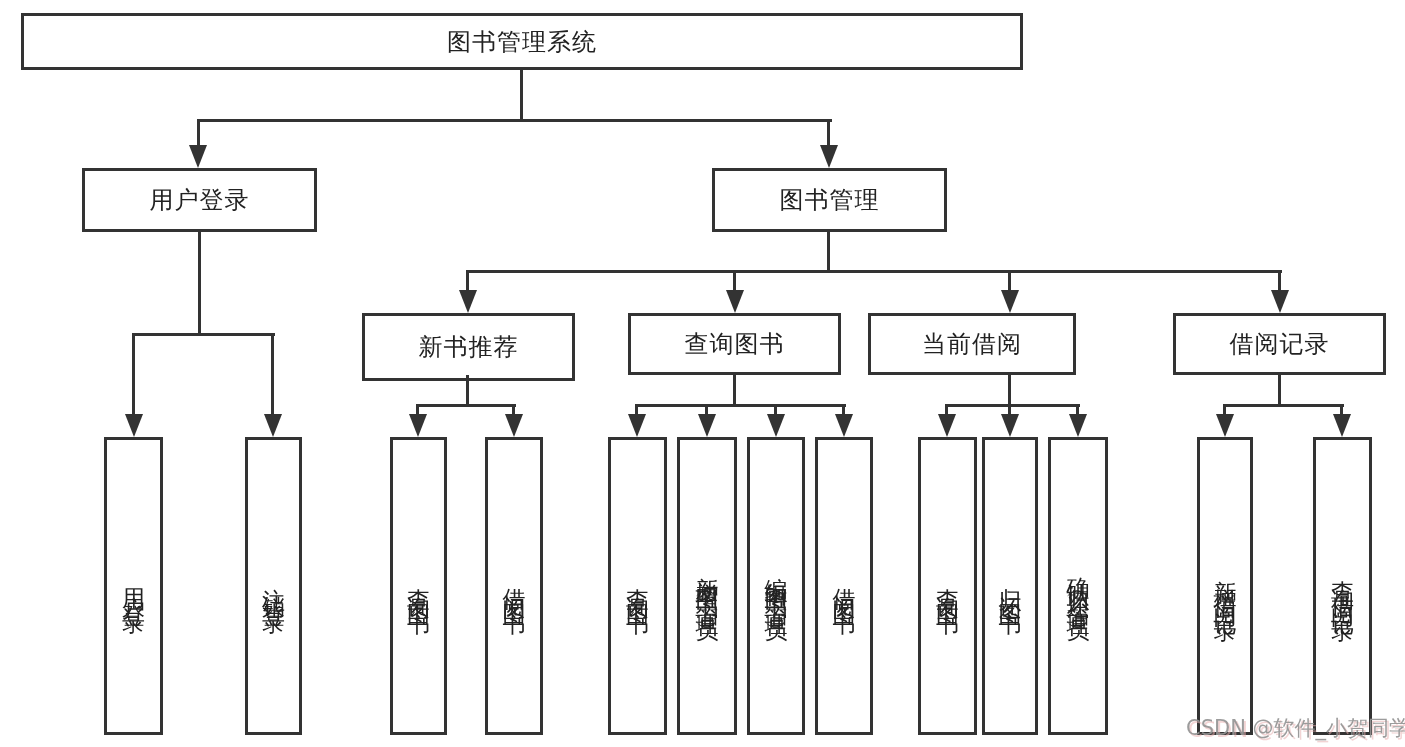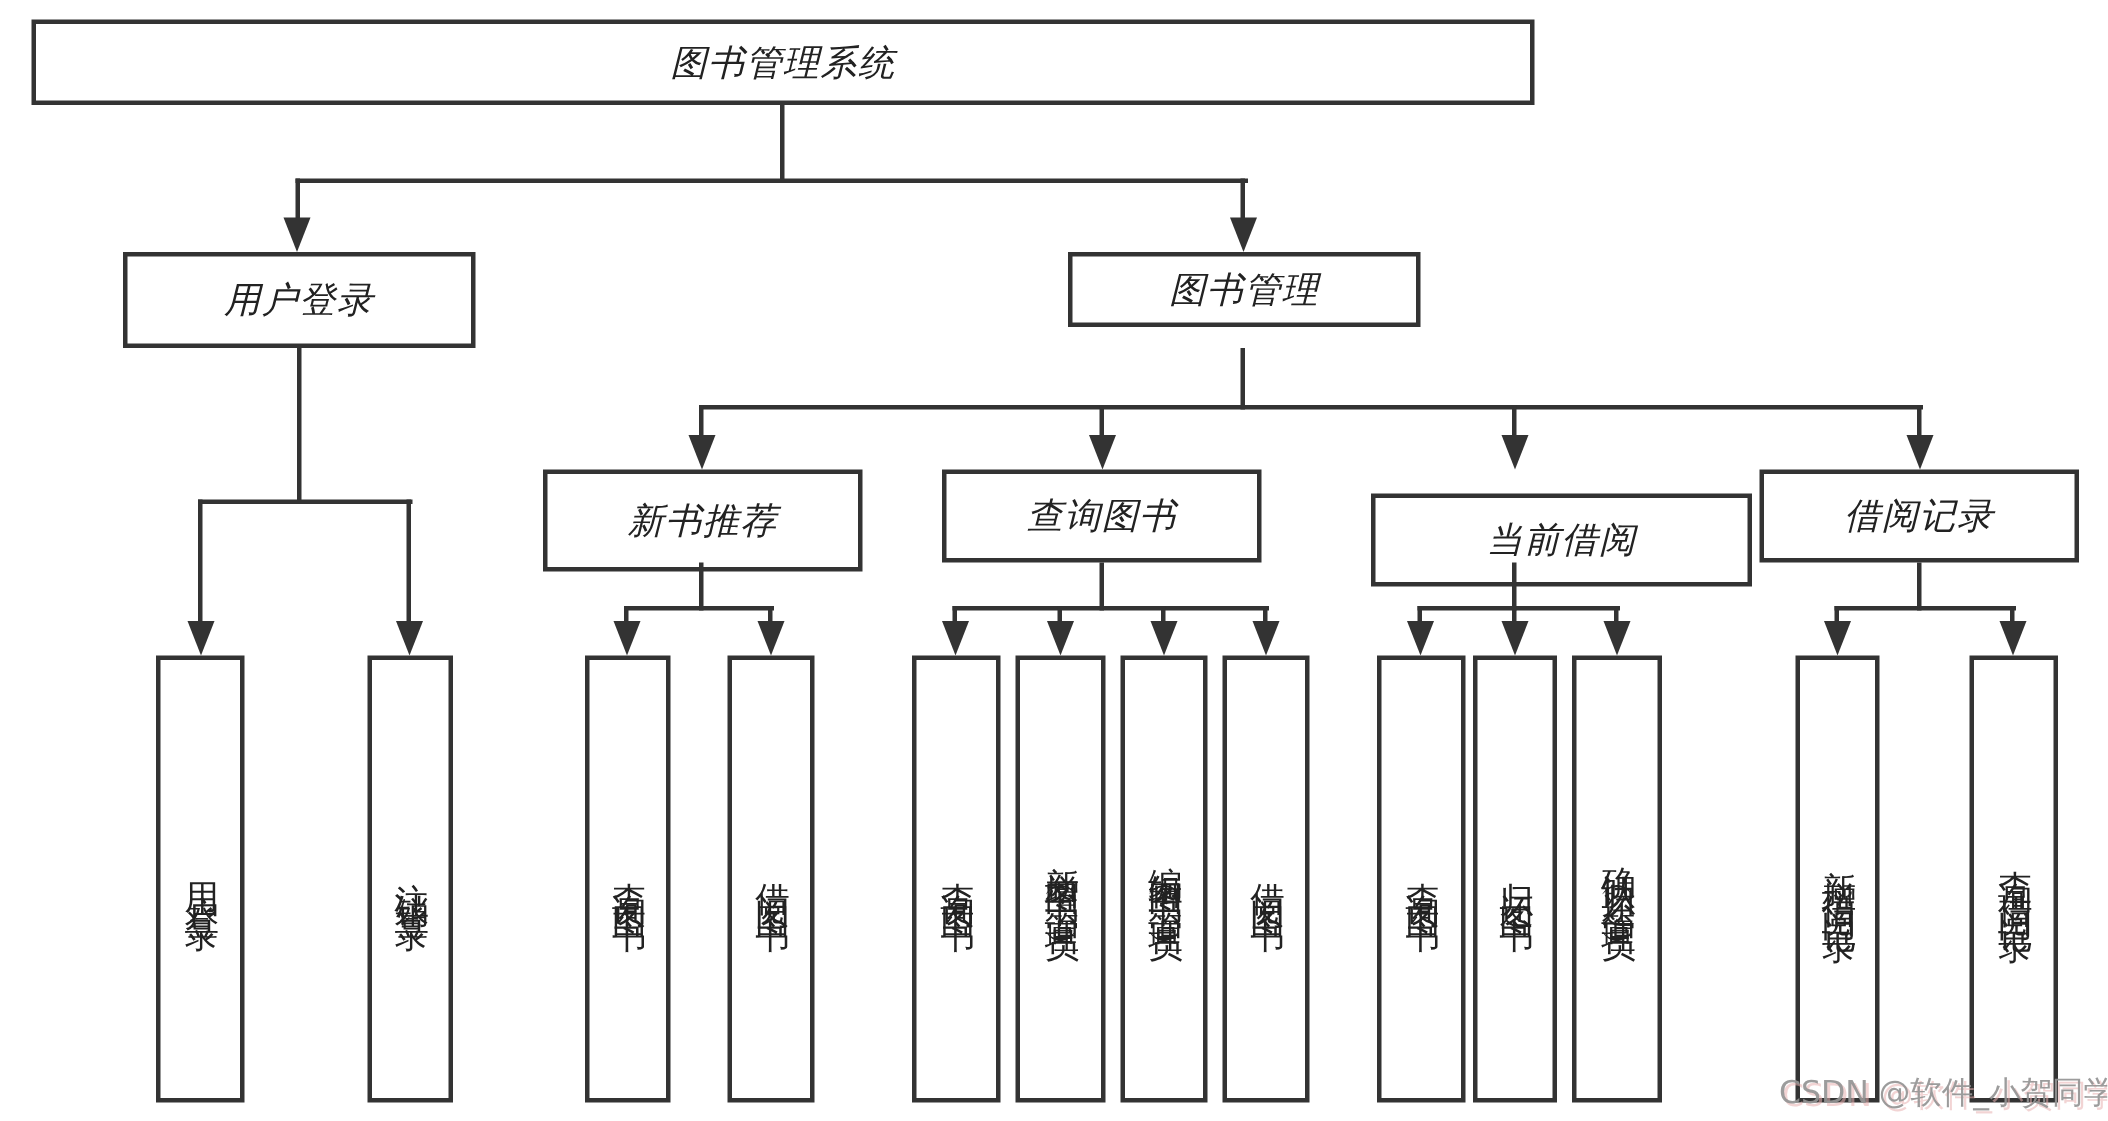--- a/index.html
+++ b/index.html
@@ -16,21 +16,20 @@
     box-sizing: border-box;
     border: 3px solid #333333;
     background: #ffffff;
     display: flex;
     align-items: center;
     justify-content: center;
     color: #222222;
     font-size: 24px;
     letter-spacing: 1px;
     white-space: nowrap;
-    font-style: italic;
   }
   .vbox {
     position: absolute;
     box-sizing: border-box;
     border: 3px solid #333333;
     background: #ffffff;
     top: 437px;
     height: 298px;
     display: flex;
     align-items: center;
@@ -74,33 +73,33 @@
 <div id="canvas">
 
   <div class="hbox" style="left:21px; top:13px; width:1002px; height:57px;">
     <span>图书管理系统</span>
   </div>
 
   <div class="hbox" style="left:82px; top:168px; width:235px; height:64px;">
     <span>用户登录</span>
   </div>
 
-  <div class="hbox" style="left:712px; top:168px; width:235px; height:50px;">
+  <div class="hbox" style="left:712px; top:168px; width:235px; height:64px;">
     <span>图书管理</span>
   </div>
 
   <div class="hbox" style="left:362px; top:313px; width:213px; height:68px;">
     <span>新书推荐</span>
   </div>
 
   <div class="hbox" style="left:628px; top:313px; width:213px; height:62px;">
     <span>查询图书</span>
   </div>
 
-  <div class="hbox" style="left:914px; top:313px; width:254px; height:62px;margin-top:16px;">
+  <div class="hbox" style="left:868px; top:313px; width:208px; height:62px;">
     <span>当前借阅</span>
   </div>
 
   <div class="hbox" style="left:1173px; top:313px; width:213px; height:62px;">
     <span>借阅记录</span>
   </div>
 
   <div class="vbox" style="left:104px; width:59px;">
     <span class="vtext">用户登录</span>
   </div>

